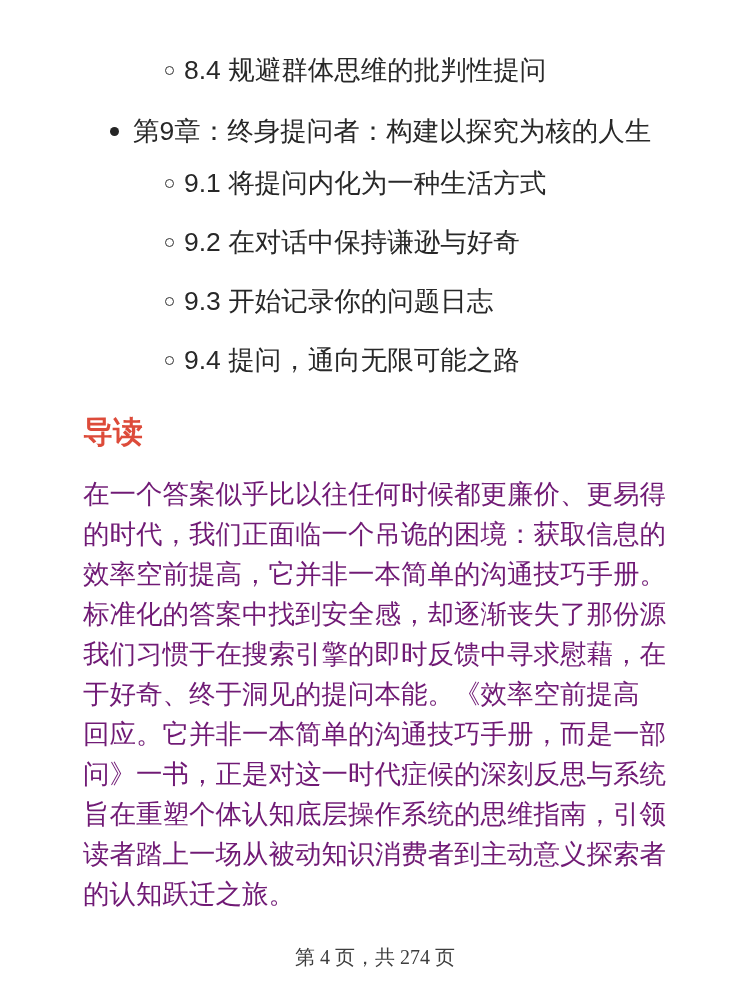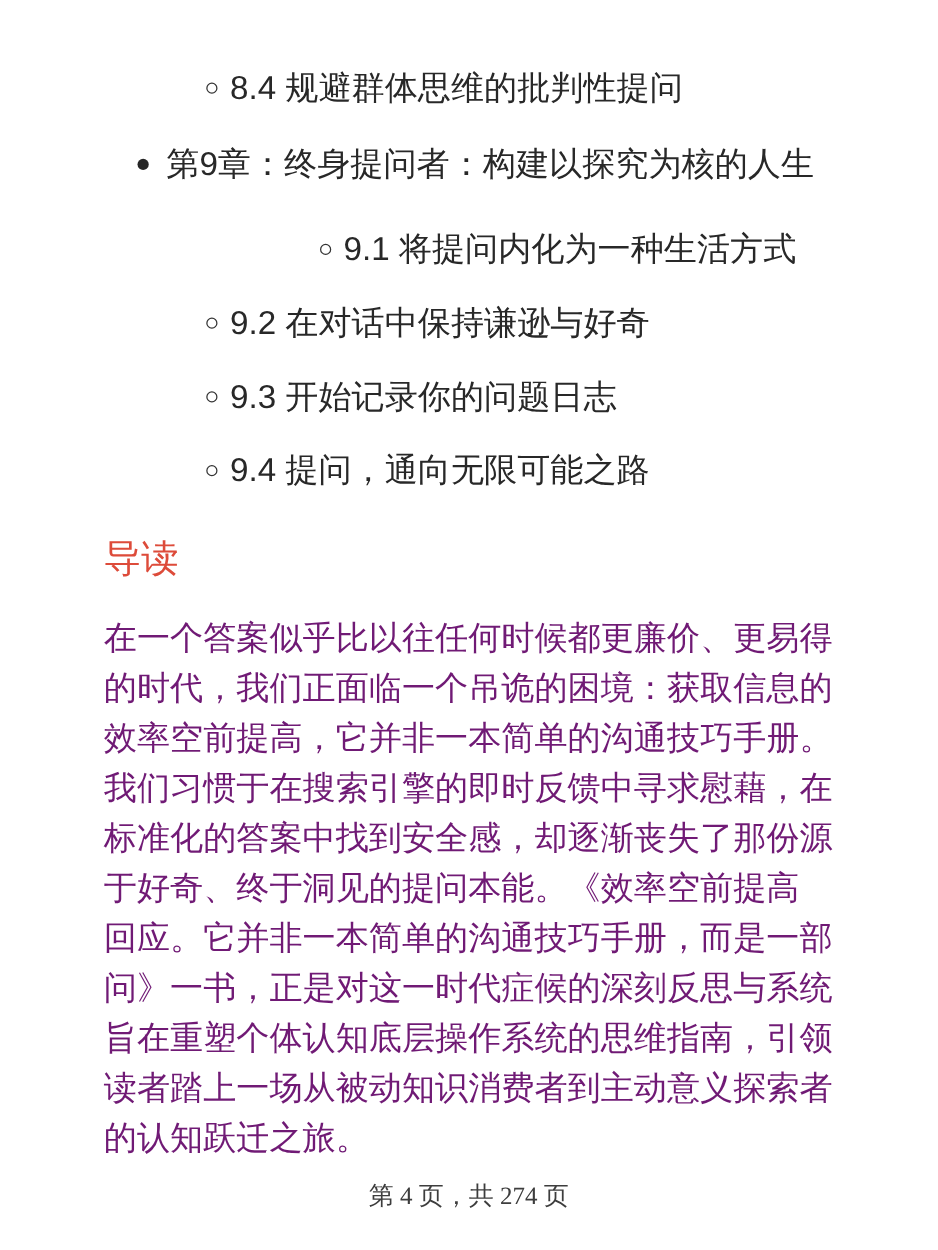--- a/index.html
+++ b/index.html
@@ -34,28 +34,28 @@
     width: 7px; height: 7px;
     border: 1.5px solid #333333;
     border-radius: 50%;
     background: transparent;
     margin-right: 10px;
   }
   .lvl2 { margin-left: 165px; }
   .lvl1 { margin-left: 110px; }
   #row-0 { margin-top: 50px; }
   #row-1 { margin-top: 21px; }
-  #row-2 { margin-top: 28px; justify-content: center; }
+  #row-2 { margin-top: 12px; }
   #row-3, #row-4, #row-5 { margin-top: 19px; }
   
   #section-heading {
     margin: 30px 83px 0 83px;
     font-size: 30px;
     line-height: 44px;
-    font-weight: 400;
+    font-weight: 700;
     color: #DD4B3A;
   }
   
   #intro-paragraph {
     margin: 20px 83px 0 83px;
     font-size: 26.5px;
     line-height: 40px;
     color: #701a75;
   }
   #intro-paragraph .para-line { white-space: nowrap; }
@@ -103,22 +103,22 @@
       <span class="toc-text">9.4 提问，通向无限可能之路</span>
     </div>
   </nav>
 
   <h2 id="section-heading">导读</h2>
 
   <div id="intro-paragraph">
     <div class="para-line">在一个答案似乎比以往任何时候都更廉价、更易得</div>
     <div class="para-line">的时代，我们正面临一个吊诡的困境：获取信息的</div>
     <div class="para-line">效率空前提高，它并非一本简单的沟通技巧手册。</div>
+    <div class="para-line">标准化的答案中找到安全感，却逐渐丧失了那份源</div>
     <div class="para-line">我们习惯于在搜索引擎的即时反馈中寻求慰藉，在</div>
-    <div class="para-line">标准化的答案中找到安全感，却逐渐丧失了那份源</div>
     <div class="para-line">于好奇、终于洞见的提问本能。《效率空前提高</div>
     <div class="para-line">回应。它并非一本简单的沟通技巧手册，而是一部</div>
     <div class="para-line">问》一书，正是对这一时代症候的深刻反思与系统</div>
     <div class="para-line">旨在重塑个体认知底层操作系统的思维指南，引领</div>
     <div class="para-line">读者踏上一场从被动知识消费者到主动意义探索者</div>
     <div class="para-line">的认知跃迁之旅。</div>
   </div>
 
   <div id="page-footer">第 4 页，共 274 页</div>
 

